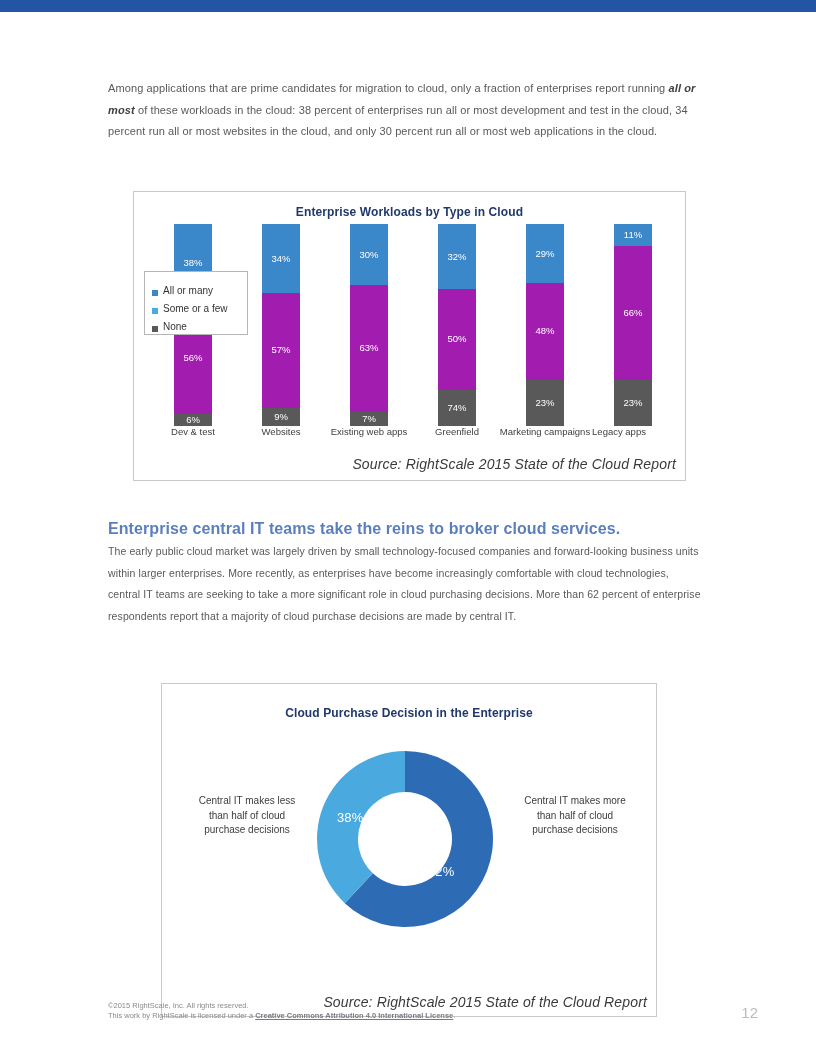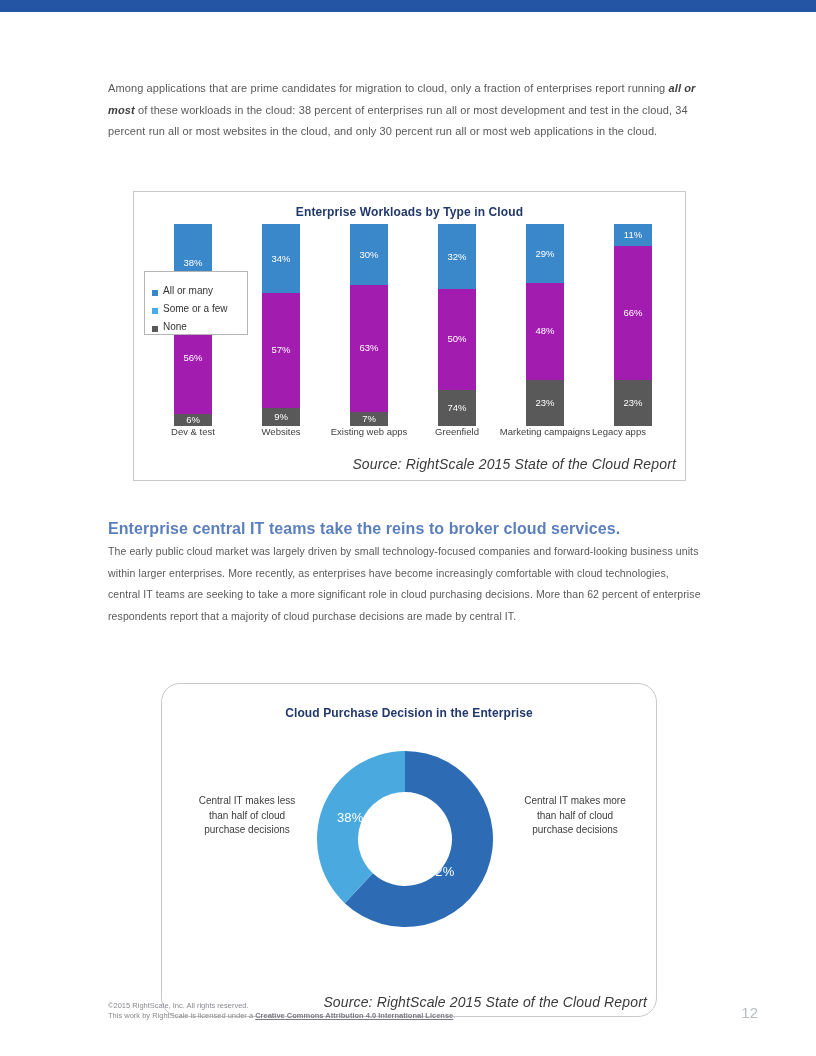--- a/index.html
+++ b/index.html
@@ -59,21 +59,21 @@
     color: #58595b;
     letter-spacing: .01em;
   }
   
   .chart-frame {
     position: absolute;
     background: #ffffff;
     border: 1px solid #c9c9c9;
   }
   #chart1-frame { left: 133px; top: 191px; width: 553px; height: 290px; }
-  #chart2-frame { left: 161px; top: 683px; width: 496px; height: 334px; border-radius: 19px; }
+  #chart2-frame { left: 161px; top: 683px; width: 496px; height: 334px; }
 
   .chart-title {
     position: absolute;
     left: 0; right: 0;
     text-align: center;
     font-size: 12px;
     font-weight: bold;
     color: #21386b;
     letter-spacing: .01em;
   }

